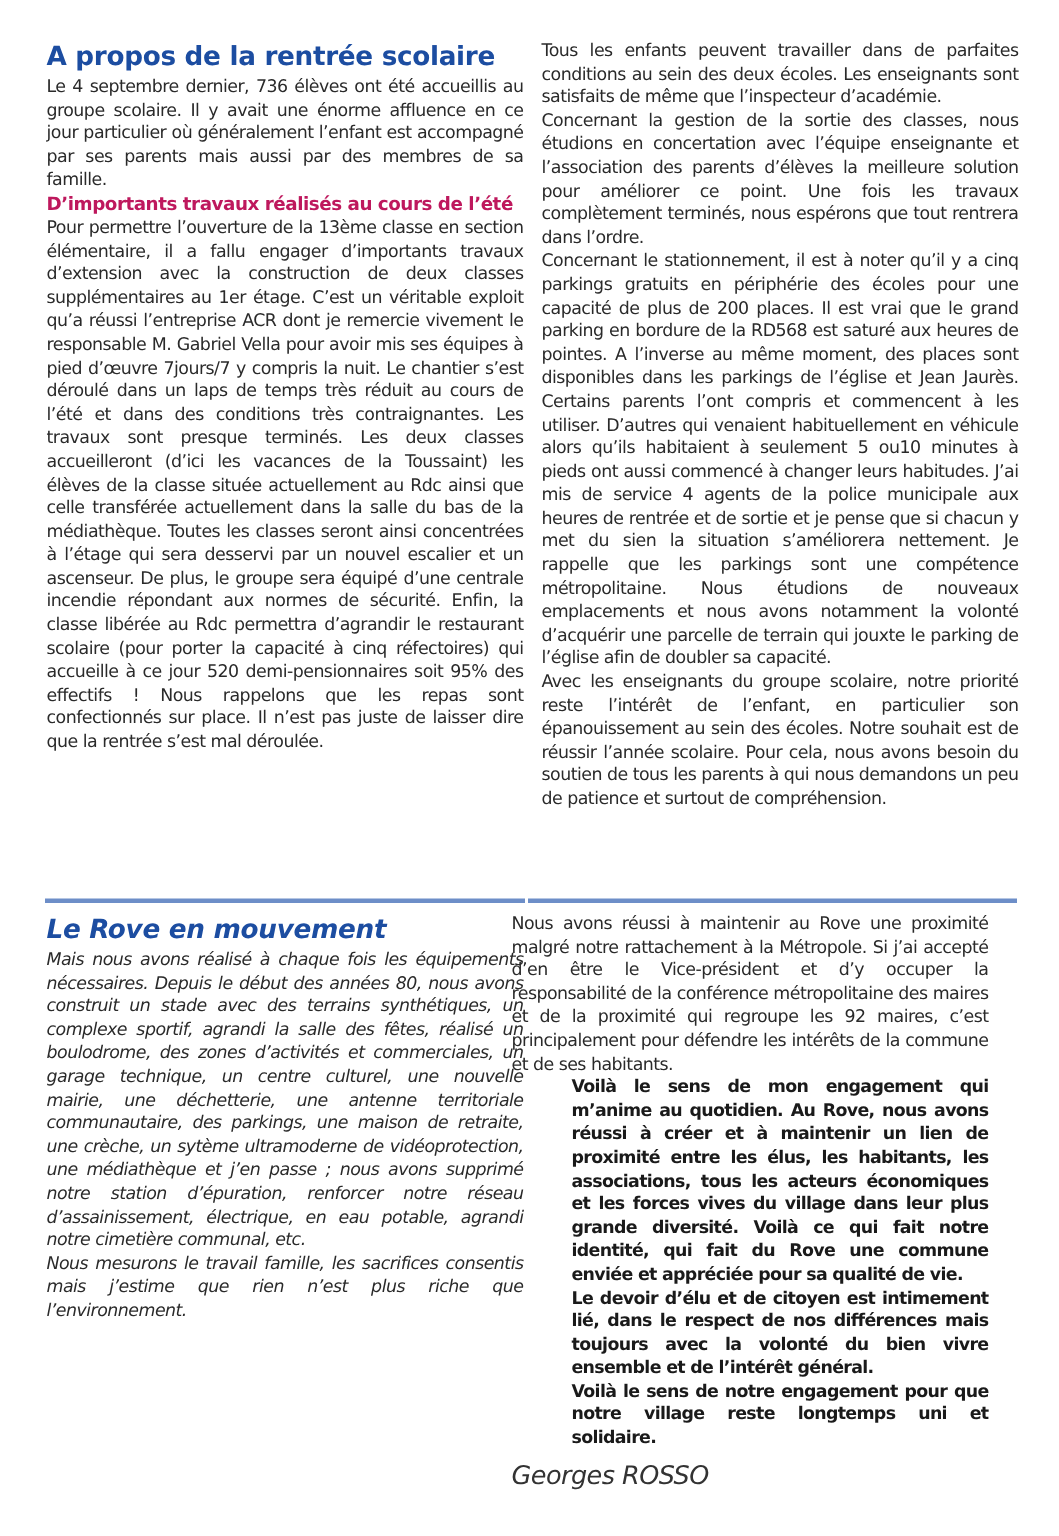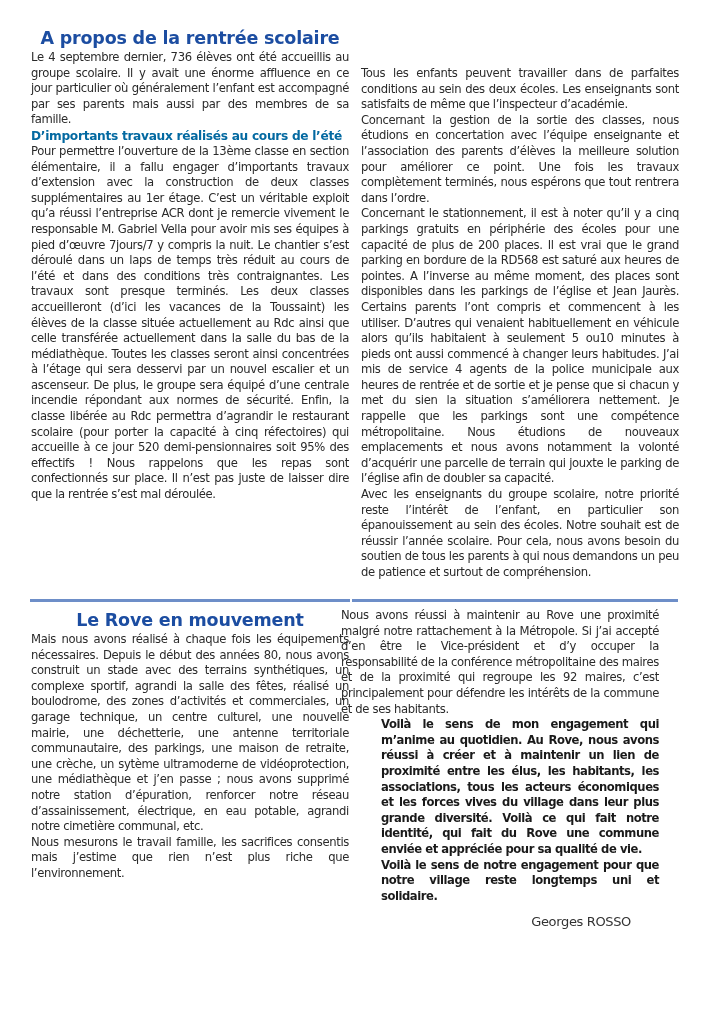--- a/index.html
+++ b/index.html
@@ -1,52 +1,53 @@
 <!DOCTYPE html>
 <html><head>
 <meta charset="utf-8">
 <style>
   html, body { margin: 0; padding: 0; background: #ffffff; }
   body { width: 706px; height: 1024px; position: relative; overflow: hidden;
          font-family: "DejaVu Sans", sans-serif; color: #2a2a2a; }
   .col { position: absolute; width: 318px; font-size: 11.6px; line-height: 15.6px; letter-spacing: -0.35px; }
   .col p { margin: 0; text-align: justify; }
   .h1 { font-family: "DejaVu Sans", sans-serif; font-weight: bold; color: #1c4da1; font-size: 17.5px;
-        line-height: 22px; margin: 0 0 1px 0; letter-spacing: -0.2px; text-align: center; }
-  .h2 { font-weight: bold; font-size: 12.2px; line-height: 16px; margin: 0; color: #0369a1; letter-spacing: -0.3px; }
+        line-height: 22px; margin: 0 0 1px 0; letter-spacing: -0.2px; }
+  .h2 { font-weight: bold; font-size: 12.2px; line-height: 16px; margin: 0; color: #be185d; letter-spacing: -0.3px; }
   .bold p { font-weight: bold; color: #1a1a1a; letter-spacing: -0.45px; margin-left: 40px; }
-  .sig { font-size: 13px; text-align: right; margin-top: 10px; padding-right: 28px; color: #333; }
+  .sig { font-style: italic; font-size: 17px; text-align: left; margin-top: 10px; padding-right: 28px; color: #333; }
   .divider { position: absolute; top: 599px; height: 3px; background: #6d8ec8; }
 </style>
 </head>
 <body>
 
 <div class="col" style="left:31px; top:27px;">
   <div class="h1">A propos de la rentrée scolaire</div>
   <p>Le 4 septembre dernier, 736 élèves ont été accueillis au groupe scolaire. Il y avait une énorme affluence en ce jour particulier où généralement l’enfant est accompagné par ses parents mais aussi par des membres de sa famille.</p>
   <div class="h2">D’importants travaux réalisés au cours de l’été</div>
   <p>Pour permettre l’ouverture de la 13ème classe en section élémentaire, il a fallu engager d’importants travaux d’extension avec la construction de deux classes supplémentaires au 1er étage. C’est un véritable exploit qu’a réussi l’entreprise ACR dont je remercie vivement le responsable M. Gabriel Vella pour avoir mis ses équipes à pied d’œuvre 7jours/7 y compris la nuit. Le chantier s’est déroulé dans un laps de temps très réduit au cours de l’été et dans des conditions très contraignantes. Les travaux sont presque terminés. Les deux classes accueilleront (d’ici les vacances de la Toussaint) les élèves de la classe située actuellement au Rdc ainsi que celle transférée actuellement dans la salle du bas de la médiathèque. Toutes les classes seront ainsi concentrées à l’étage qui sera desservi par un nouvel escalier et un ascenseur. De plus, le groupe sera équipé d’une centrale incendie répondant aux normes de sécurité. Enfin, la classe libérée au Rdc permettra d’agrandir le restaurant scolaire (pour porter la capacité à cinq réfectoires) qui accueille à ce jour 520 demi-pensionnaires soit 95% des effectifs ! Nous rappelons que les repas sont confectionnés sur place. Il n’est pas juste de laisser dire que la rentrée s’est mal déroulée.</p>
 </div>
 
-<div class="col" style="left:361px; top:26px;margin-top:40px;">
+<div class="col" style="left:361px; top:26px;">
   <p>Tous les enfants peuvent travailler dans de parfaites conditions au sein des deux écoles. Les enseignants sont satisfaits de même que l’inspecteur d’académie.</p>
   <p>Concernant la gestion de la sortie des classes, nous étudions en concertation avec l’équipe enseignante et l’association des parents d’élèves la meilleure solution pour améliorer ce point. Une fois les travaux complètement terminés, nous espérons que tout rentrera dans l’ordre.</p>
   <p>Concernant le stationnement, il est à noter qu’il y a cinq parkings gratuits en périphérie des écoles pour une capacité de plus de 200 places. Il est vrai que le grand parking en bordure de la RD568 est saturé aux heures de pointes. A l’inverse au même moment, des places sont disponibles dans les parkings de l’église et Jean Jaurès. Certains parents l’ont compris et commencent à les utiliser. D’autres qui venaient habituellement en véhicule alors qu’ils habitaient à seulement 5 ou10 minutes à pieds ont aussi commencé à changer leurs habitudes. J’ai mis de service 4 agents de la police municipale aux heures de rentrée et de sortie et je pense que si chacun y met du sien la situation s’améliorera nettement. Je rappelle que les parkings sont une compétence métropolitaine. Nous étudions de nouveaux emplacements et nous avons notamment la volonté d’acquérir une parcelle de terrain qui jouxte le parking de l’église afin de doubler sa capacité.</p>
   <p>Avec les enseignants du groupe scolaire, notre priorité reste l’intérêt de l’enfant, en particulier son épanouissement au sein des écoles. Notre souhait est de réussir l’année scolaire. Pour cela, nous avons besoin du soutien de tous les parents à qui nous demandons un peu de patience et surtout de compréhension.</p>
 </div>
 
 <div class="divider" style="left:30px; width:320px;"></div>
 <div class="divider" style="left:352px; width:326px;"></div>
 
-<div class="col" style="left:31px; top:609px;">
+<div class="col" style="left:31px; top:609px;font-style:italic;">
   <div class="h1">Le Rove en mouvement</div>
   <p>Mais nous avons réalisé  à chaque fois les équipements nécessaires. Depuis le début des années 80, nous avons construit un stade avec des terrains synthétiques, un complexe sportif, agrandi la salle des fêtes, réalisé un boulodrome, des zones d’activités et commerciales, un garage technique, un centre culturel, une nouvelle mairie, une déchetterie, une antenne territoriale communautaire, des parkings, une maison de retraite, une crèche, un sytème ultramoderne de vidéoprotection, une médiathèque et j’en passe ; nous avons supprimé notre station d’épuration, renforcer notre réseau d’assainissement, électrique, en eau potable, agrandi notre cimetière communal, etc.</p>
   <p>Nous mesurons le travail famille, les sacrifices consentis mais j’estime que rien n’est plus riche que l’environnement.</p>
 </div>
 
 <div class="col" style="left:341px; top:608px;">
   <p>Nous avons réussi à maintenir au Rove une proximité malgré notre rattachement à la Métropole. Si j’ai accepté d’en être le Vice-président et d’y occuper la responsabilité de la conférence métropolitaine des maires et de la proximité qui regroupe les 92 maires, c’est principalement pour défendre les intérêts de la commune et de ses habitants.</p>
   <div class="bold">
     <p>Voilà le sens de mon engagement qui m’anime au quotidien. Au Rove, nous avons réussi à créer et à maintenir un lien de proximité entre les élus, les habitants,  les associations, tous les acteurs économiques et les forces vives du village dans leur plus grande diversité. Voilà ce qui fait notre identité, qui fait du Rove une commune enviée et appréciée pour sa qualité de vie.</p>
+    <p>Le devoir d’élu et de citoyen est intimement lié, dans le respect de nos différences mais toujours avec la volonté du bien vivre ensemble et de l’intérêt général.</p>
     <p>Voilà le sens de notre engagement pour que notre village reste longtemps uni et solidaire.</p>
   </div>
   <div class="sig">Georges ROSSO</div>
 </div>
 
 </body></html>

